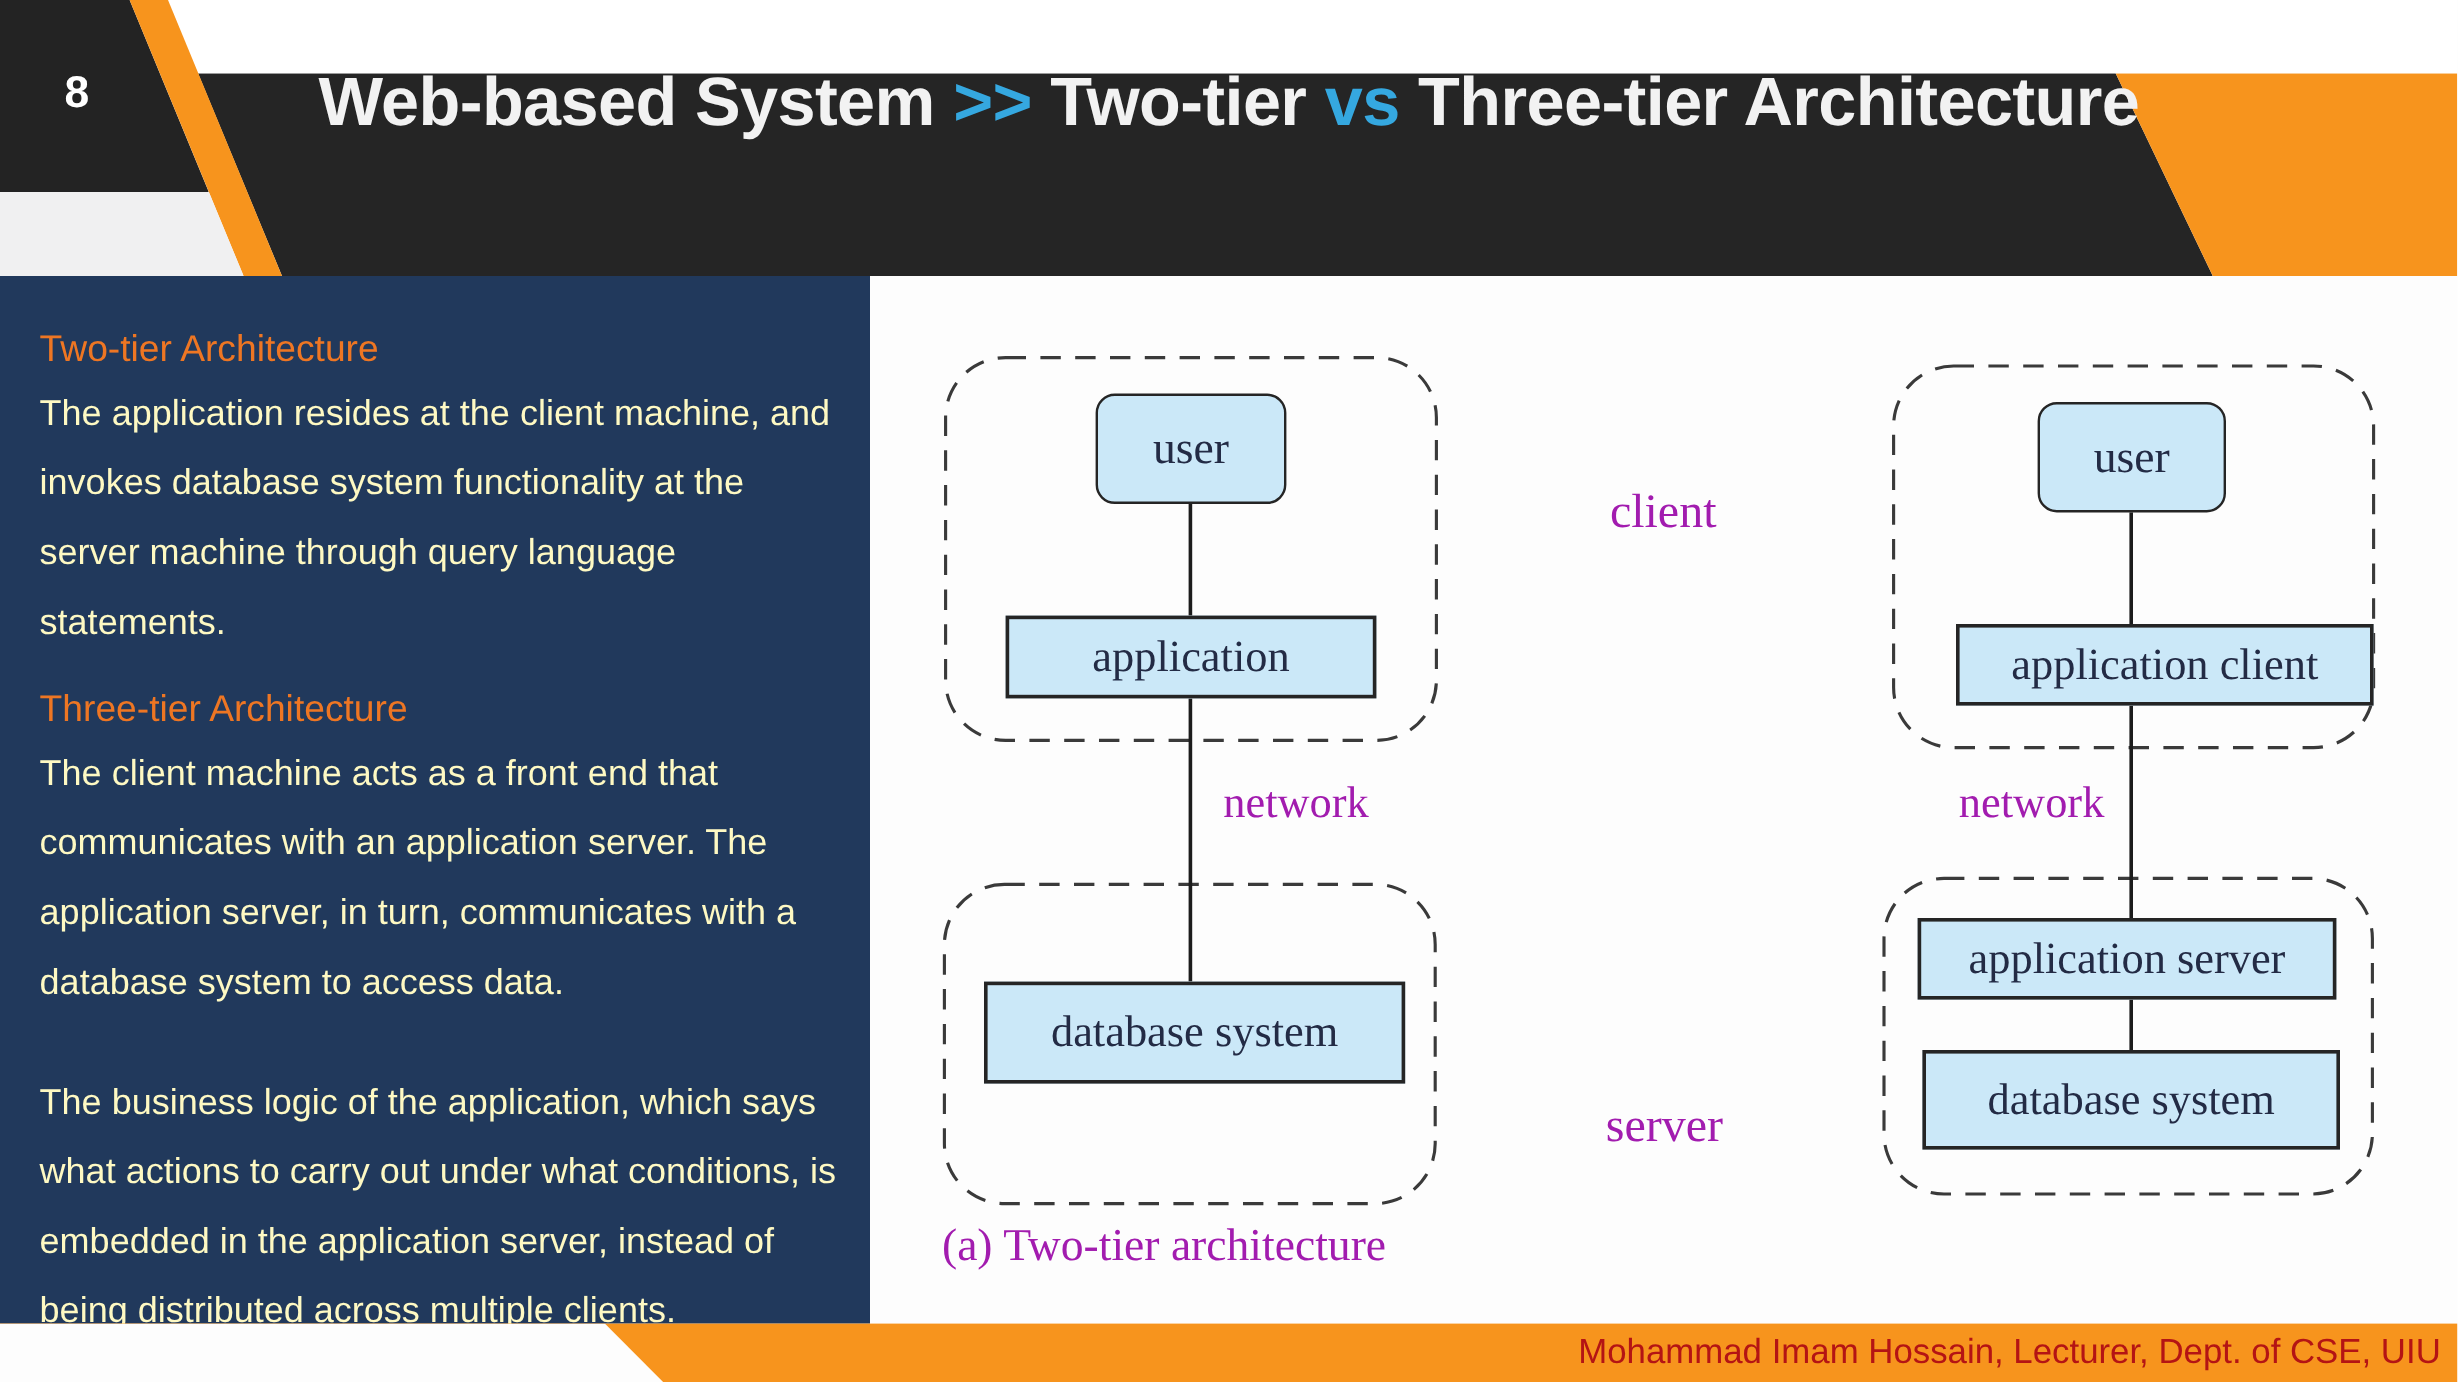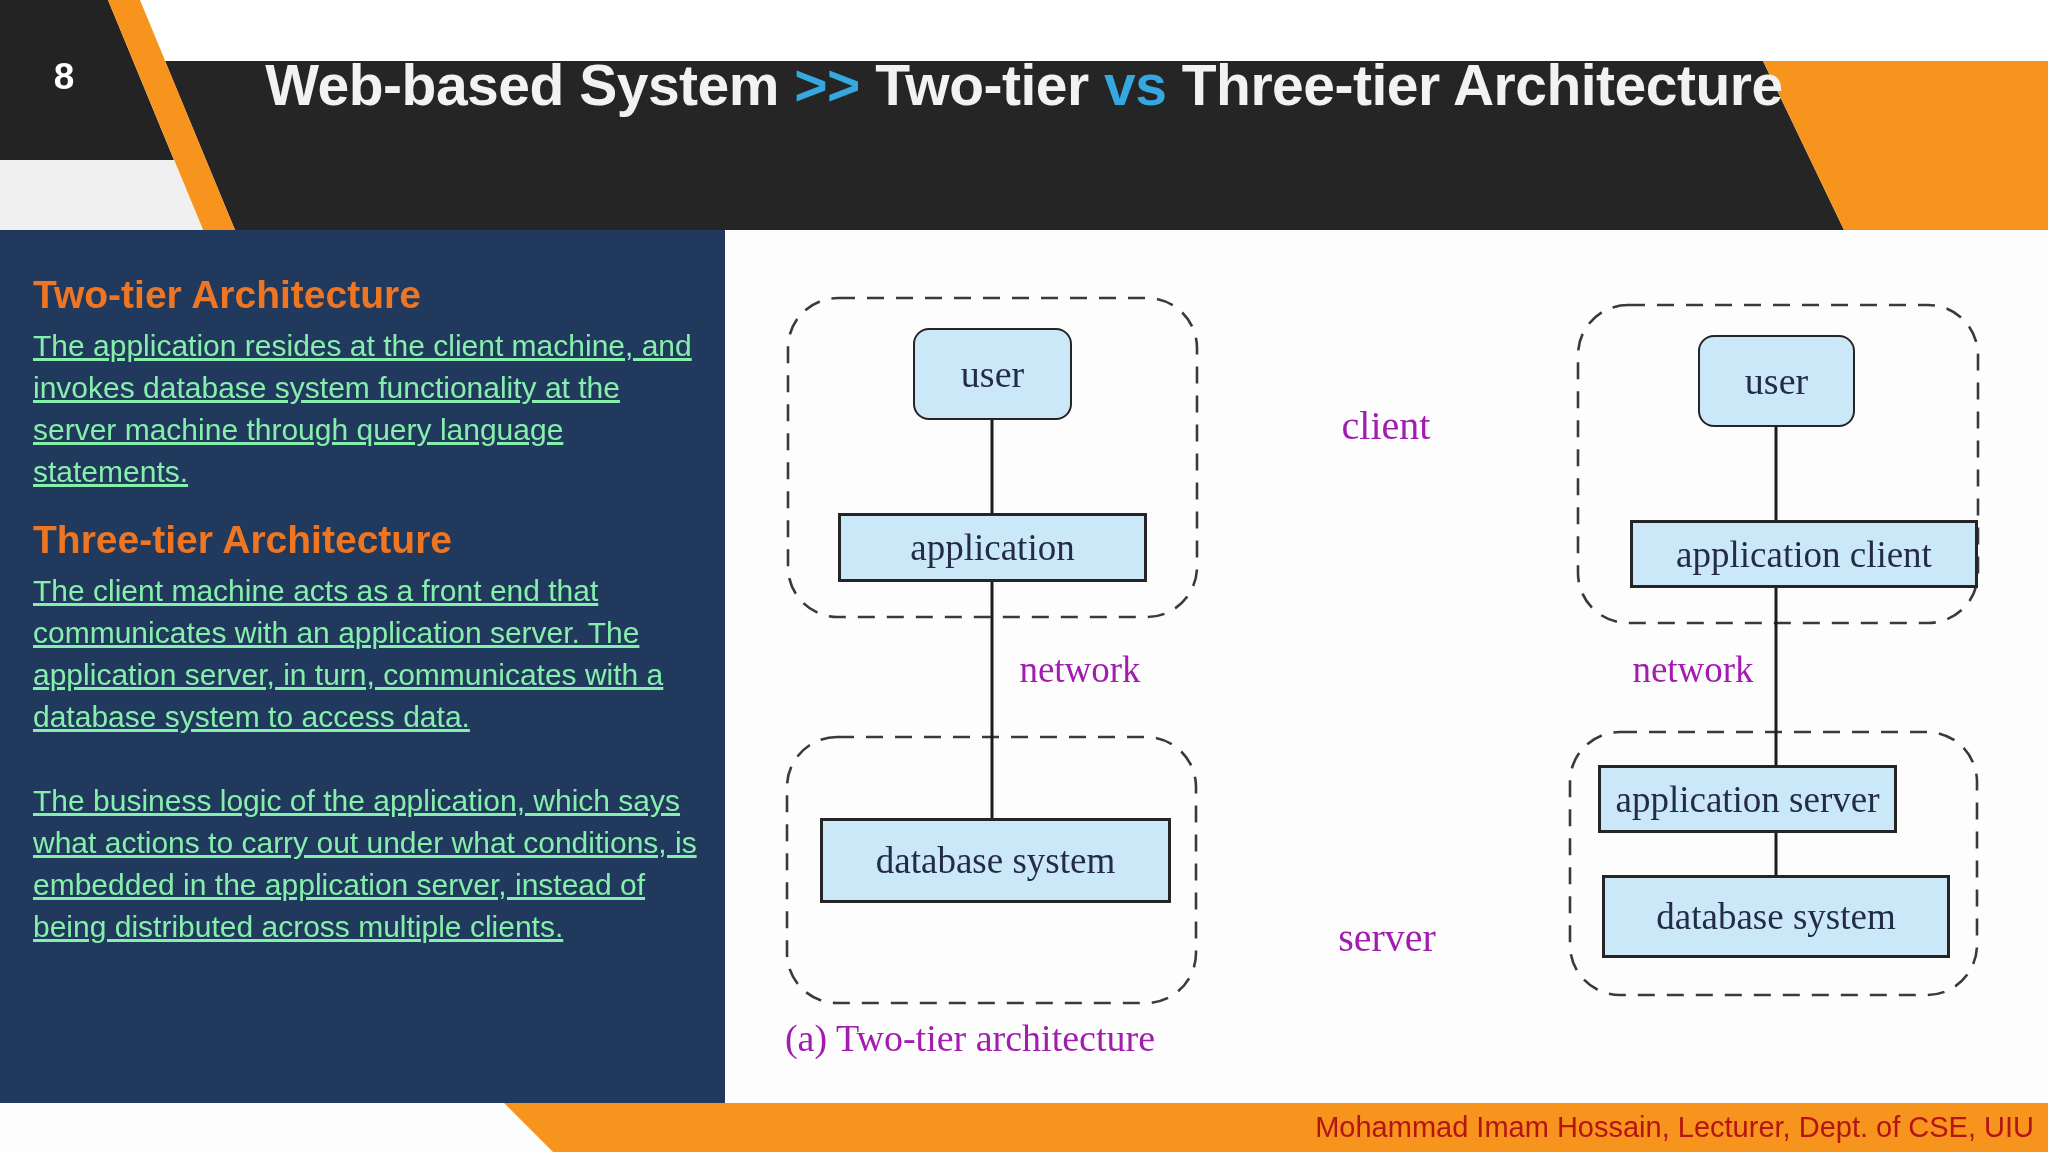--- a/index.html
+++ b/index.html
@@ -38,25 +38,25 @@
   .corner-gray{
     position:absolute;left:0;top:160px;width:230px;height:70px;background:#f0f0f1;
     clip-path:polygon(0 0,174px 0,203px 70px,0 70px);
   }
   
   .sidebar{
     position:absolute;left:0;top:230px;width:725px;height:873px;background:#21395c;
     box-sizing:border-box;padding:44px 28px 0 33px;
   }
   .sb-heading{
-    color:#ee7623;font-size:39px;font-weight:700;line-height:1.1;margin:0 0 8px 0;
+    color:#ee7623;font-size:31px;font-weight:400;line-height:1.1;margin:0 0 8px 0;
   }
   .sb-heading.second{margin-top:26px;}
   .sb-para{
-    color:#86efac;font-size:30px;line-height:42px;margin:0;text-decoration:underline;
+    color:#fef9c3;font-size:30px;line-height:58px;margin:0;
   }
   .sb-para.spaced{margin-top:42px;}
   
   .diagram-svg{position:absolute;left:0;top:0;width:2048px;height:1152px;pointer-events:none;}
   .dbox{
     position:absolute;background:#cbe8f8;border:3px solid #252525;box-sizing:border-box;
     display:flex;align-items:center;justify-content:center;
     font-family:"Liberation Serif","DejaVu Serif",serif;font-size:37px;color:#232b45;
   }
   .dbox.rounded{border-radius:16px;border-width:2.5px;font-size:38px;}
@@ -133,21 +133,21 @@
 
   <div class="dlabel lbl-side" style="left:1311px;top:402px;">client</div>
   <div class="dlabel lbl-side" style="left:1312px;top:914px;">server</div>
 
   <div class="dbox rounded" style="left:1698px;top:335px;width:157px;height:92px;">
       <span>user</span>
     </div>
   <div class="dbox" style="left:1602px;top:520px;width:348px;height:68px;margin-left:28px;">
       <span>application client</span>
     </div>
-  <div class="dbox" style="left:1598px;top:765px;width:299px;height:68px;text-align:center;">
+  <div class="dbox" style="left:1598px;top:765px;width:349px;height:68px;text-align:center;">
       <span>application server</span>
     </div>
   <div class="dbox" style="left:1602px;top:875px;width:348px;height:83px;">
       <span>database system</span>
     </div>
   <div class="dlabel lbl-network" style="left:1618px;top:648px;">network</div>
 
   <div class="footer-bar"></div>
   <div class="footer-wedge"></div>
   <div class="footer-credit">Mohammad Imam Hossain, Lecturer, Dept. of CSE, UIU</div>

